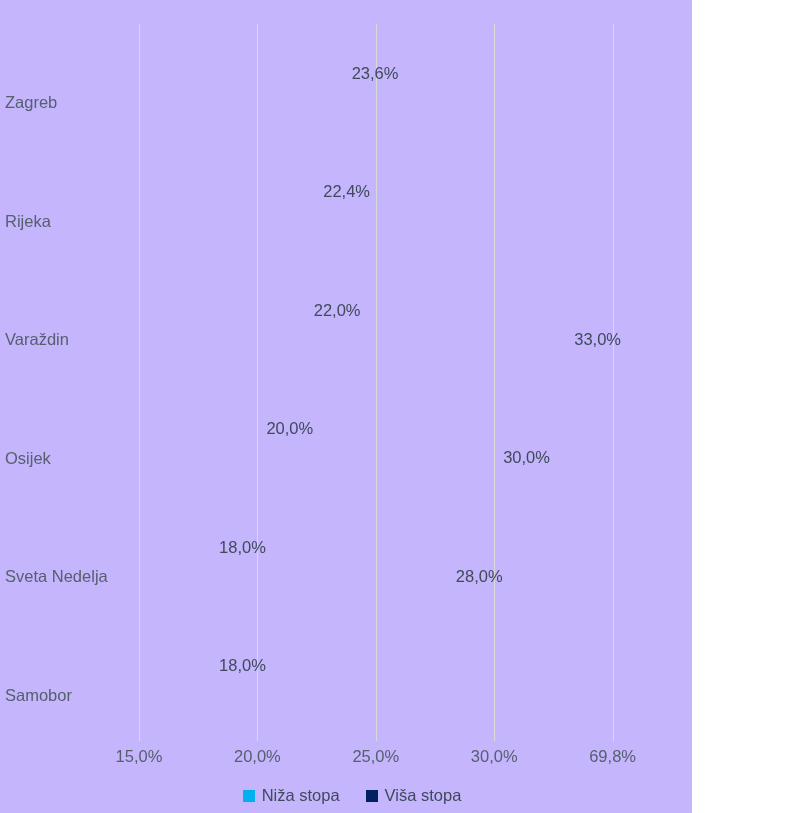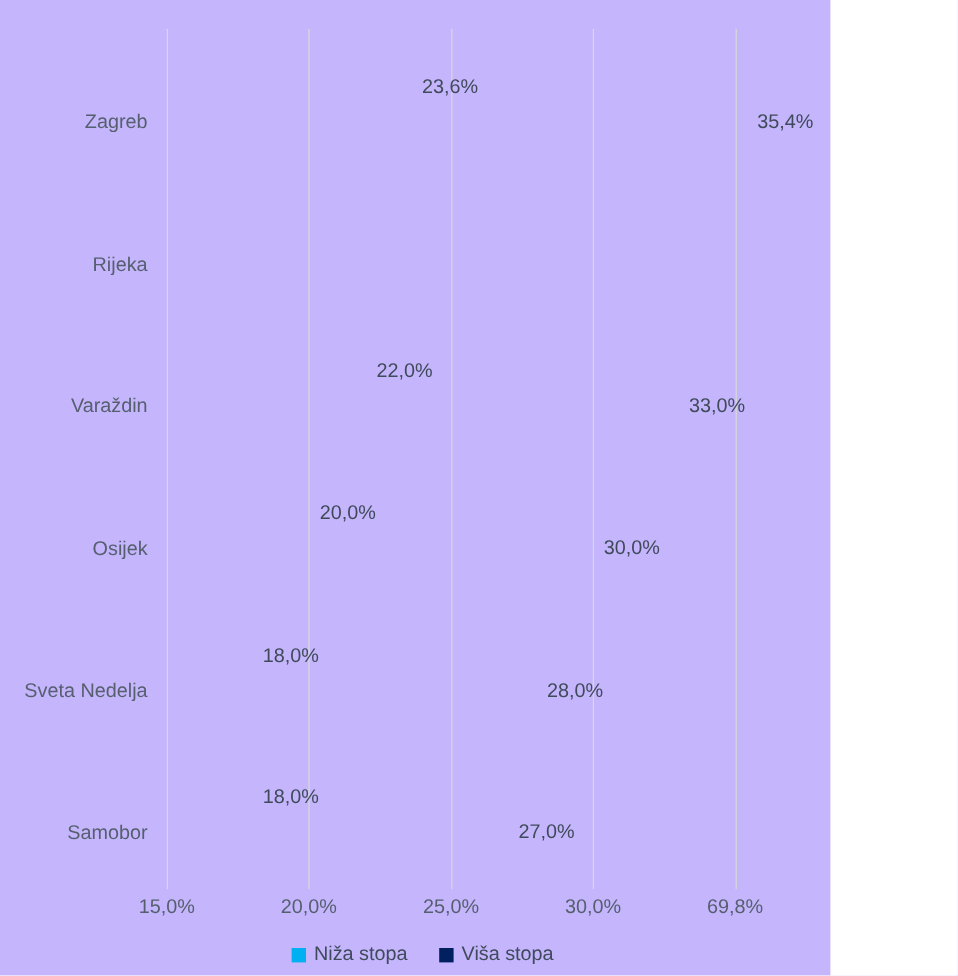--- a/index.html
+++ b/index.html
@@ -73,21 +73,21 @@
     font-size: 16.5px;
     color: #3f4a5a;
     padding-left: 9px;
   }
 
   
   .cat-label {
     position: absolute;
     right: 4px;
     width: 130px;
-    text-align: right;
+    text-align: left;
     font-size: 16.5px;
     color: #555f6e;
     white-space: nowrap;
     transform: translateY(-50%);
     padding-right: 12px;
     box-sizing: border-box;
   }
   #cat-labels {
     position: absolute;
     left: 0;
@@ -162,26 +162,26 @@
         <div class="gridline" style="left: 355.2px;"></div>
         <div class="gridline" style="left: 473.6px;"></div>
         <div class="gridline" style="left: 592px;"></div>
       </div>
     <div id="bars-layer">
         <div class="cat-row" style="top: 0px; height: 118.5px;">
           <div class="bar-wrap light" style="width: 203.648px;">
             <div class="bar light"></div>
             <div class="bar-label" style="left: 203.648px;">23,6%</div>
           </div>
-          <div class="bar-wrap dark" style="width: 483.072px;">
-            <div class="bar dark"></div>
-            <div class="bar-label" style="left: 483.072px;">35,4%</div>
-          </div>
         </div>
         <div class="cat-row" style="top: 118.5px; height: 118.5px;">
+          <div class="bar-wrap light" style="width: 175.232px;">
+            <div class="bar light"></div>
+            <div class="bar-label" style="left: 175.232px;">22,4%</div>
+          </div>
         </div>
         <div class="cat-row" style="top: 237px; height: 118.5px;">
           <div class="bar-wrap light" style="width: 165.76px;">
             <div class="bar light"></div>
             <div class="bar-label" style="left: 165.76px;">22,0%</div>
           </div>
           <div class="bar-wrap dark" style="width: 426.24px;">
             <div class="bar dark"></div>
             <div class="bar-label" style="left: 426.24px;">33,0%</div>
           </div>
@@ -203,24 +203,20 @@
           </div>
           <div class="bar-wrap dark" style="width: 307.84px;">
             <div class="bar dark"></div>
             <div class="bar-label" style="left: 307.84px;">28,0%</div>
           </div>
         </div>
         <div class="cat-row" style="top: 592.5px; height: 118.5px;">
           <div class="bar-wrap light" style="width: 71.04px;">
             <div class="bar light"></div>
             <div class="bar-label" style="left: 71.04px;">18,0%</div>
-          </div>
-          <div class="bar-wrap dark" style="width: 284.16px;">
-            <div class="bar dark"></div>
-            <div class="bar-label" style="left: 284.16px;">27,0%</div>
           </div>
         </div>
       </div>
   </div>
 
   <div id="cat-labels">
       <div class="cat-label" style="top: 78px;">Zagreb</div>
       <div class="cat-label" style="top: 196.5px;">Rijeka</div>
       <div class="cat-label" style="top: 315px;">Varaždin</div>
       <div class="cat-label" style="top: 433.5px;">Osijek</div>

